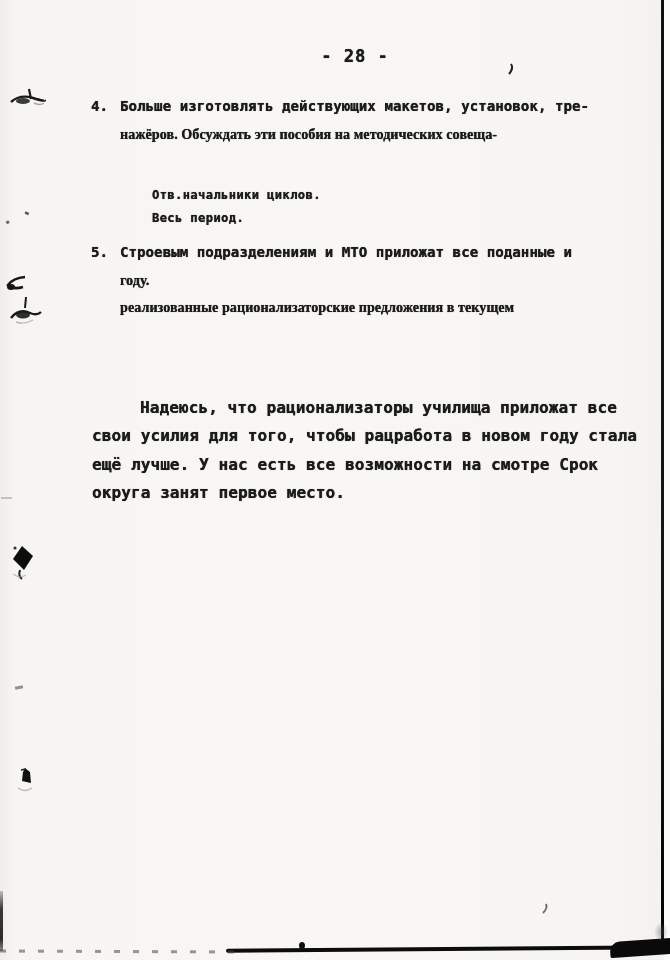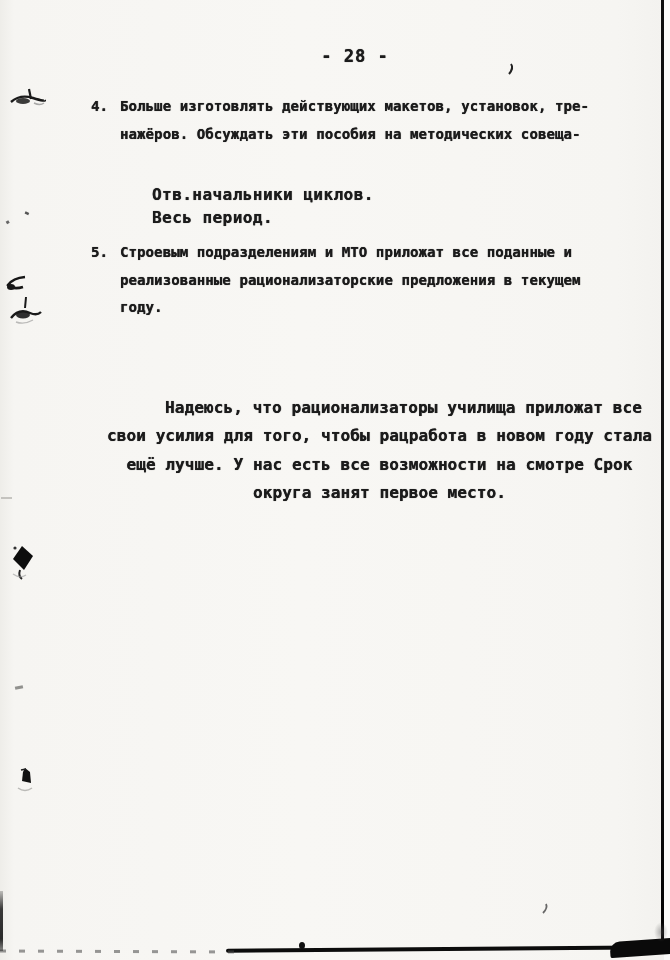--- a/index.html
+++ b/index.html
@@ -20,25 +20,25 @@
     position: absolute;
     top: 46px; left: 0; width: 670px;
     text-align: center;
     font-size: 17px;
     letter-spacing: 1px;
     padding-left: 20px;
   }
   .para { position: absolute; }
   .item { left: 91px; width: 575px; }
   .item .line { font-size: 14px; line-height: 27.5px; letter-spacing: 0.1px; white-space: pre; }
-  .item .cont { padding-left: 29px; }
+  .item .cont { padding-left: 29px; font-family: Liberation Serif, serif; }
   .num { display: inline-block; width: 29px; }
-  .sub .subline { font-size: 16px; line-height: 22.5px; letter-spacing: 0.45px; white-space: pre; }
+  .sub .subline { font-size: 12px; line-height: 22.5px; letter-spacing: 0.45px; white-space: pre; }
   .closing { left: 92px; width: 575px; }
-  .closing .line { font-size: 16px; line-height: 28.4px; letter-spacing: 0.1px; white-space: pre; text-align: center; }
+  .closing .line { font-size: 16px; line-height: 28.4px; letter-spacing: 0.1px; white-space: pre; }
   .closing .indent { text-indent: 48px; }
   .mark { position: absolute; }
   .edge-right {
     position: absolute; top: 0; left: 661px; width: 3px; height: 954px;
     background: linear-gradient(#0e0e0e, #151515 70%, #000);
   }
   .edge-right-margin {
     position: absolute; top: 0; left: 664px; width: 6px; height: 960px;
     background: #fbfbfa;
   }
@@ -79,22 +79,22 @@
     <div class="line cont">нажёров. Обсуждать эти пособия на методических совеща-</div>
   </section>
 
   <section class="para sub txt" style="top:184px; left:152px">
     <div class="subline">Отв.начальники циклов.</div>
     <div class="subline">Весь период.</div>
   </section>
 
   <section class="para item txt" style="top:239px">
     <div class="line"><span class="num">5.</span><span>Строевым подразделениям и МТО приложат все поданные и</span></div>
+    <div class="line cont">году.</div>
     <div class="line cont">реализованные рационализаторские предложения в текущем</div>
-    <div class="line cont">году.</div>
   </section>
 
 
   <section class="para closing txt" style="top:394px">
     <div class="line indent">Надеюсь, что рационализаторы училища приложат все</div>
     <div class="line">свои усилия для того, чтобы рацработа в новом году стала</div>
     <div class="line">ещё лучше. У нас есть все возможности на смотре Срок</div>
     <div class="line">округа занят первое место.</div>
   </section>
 

